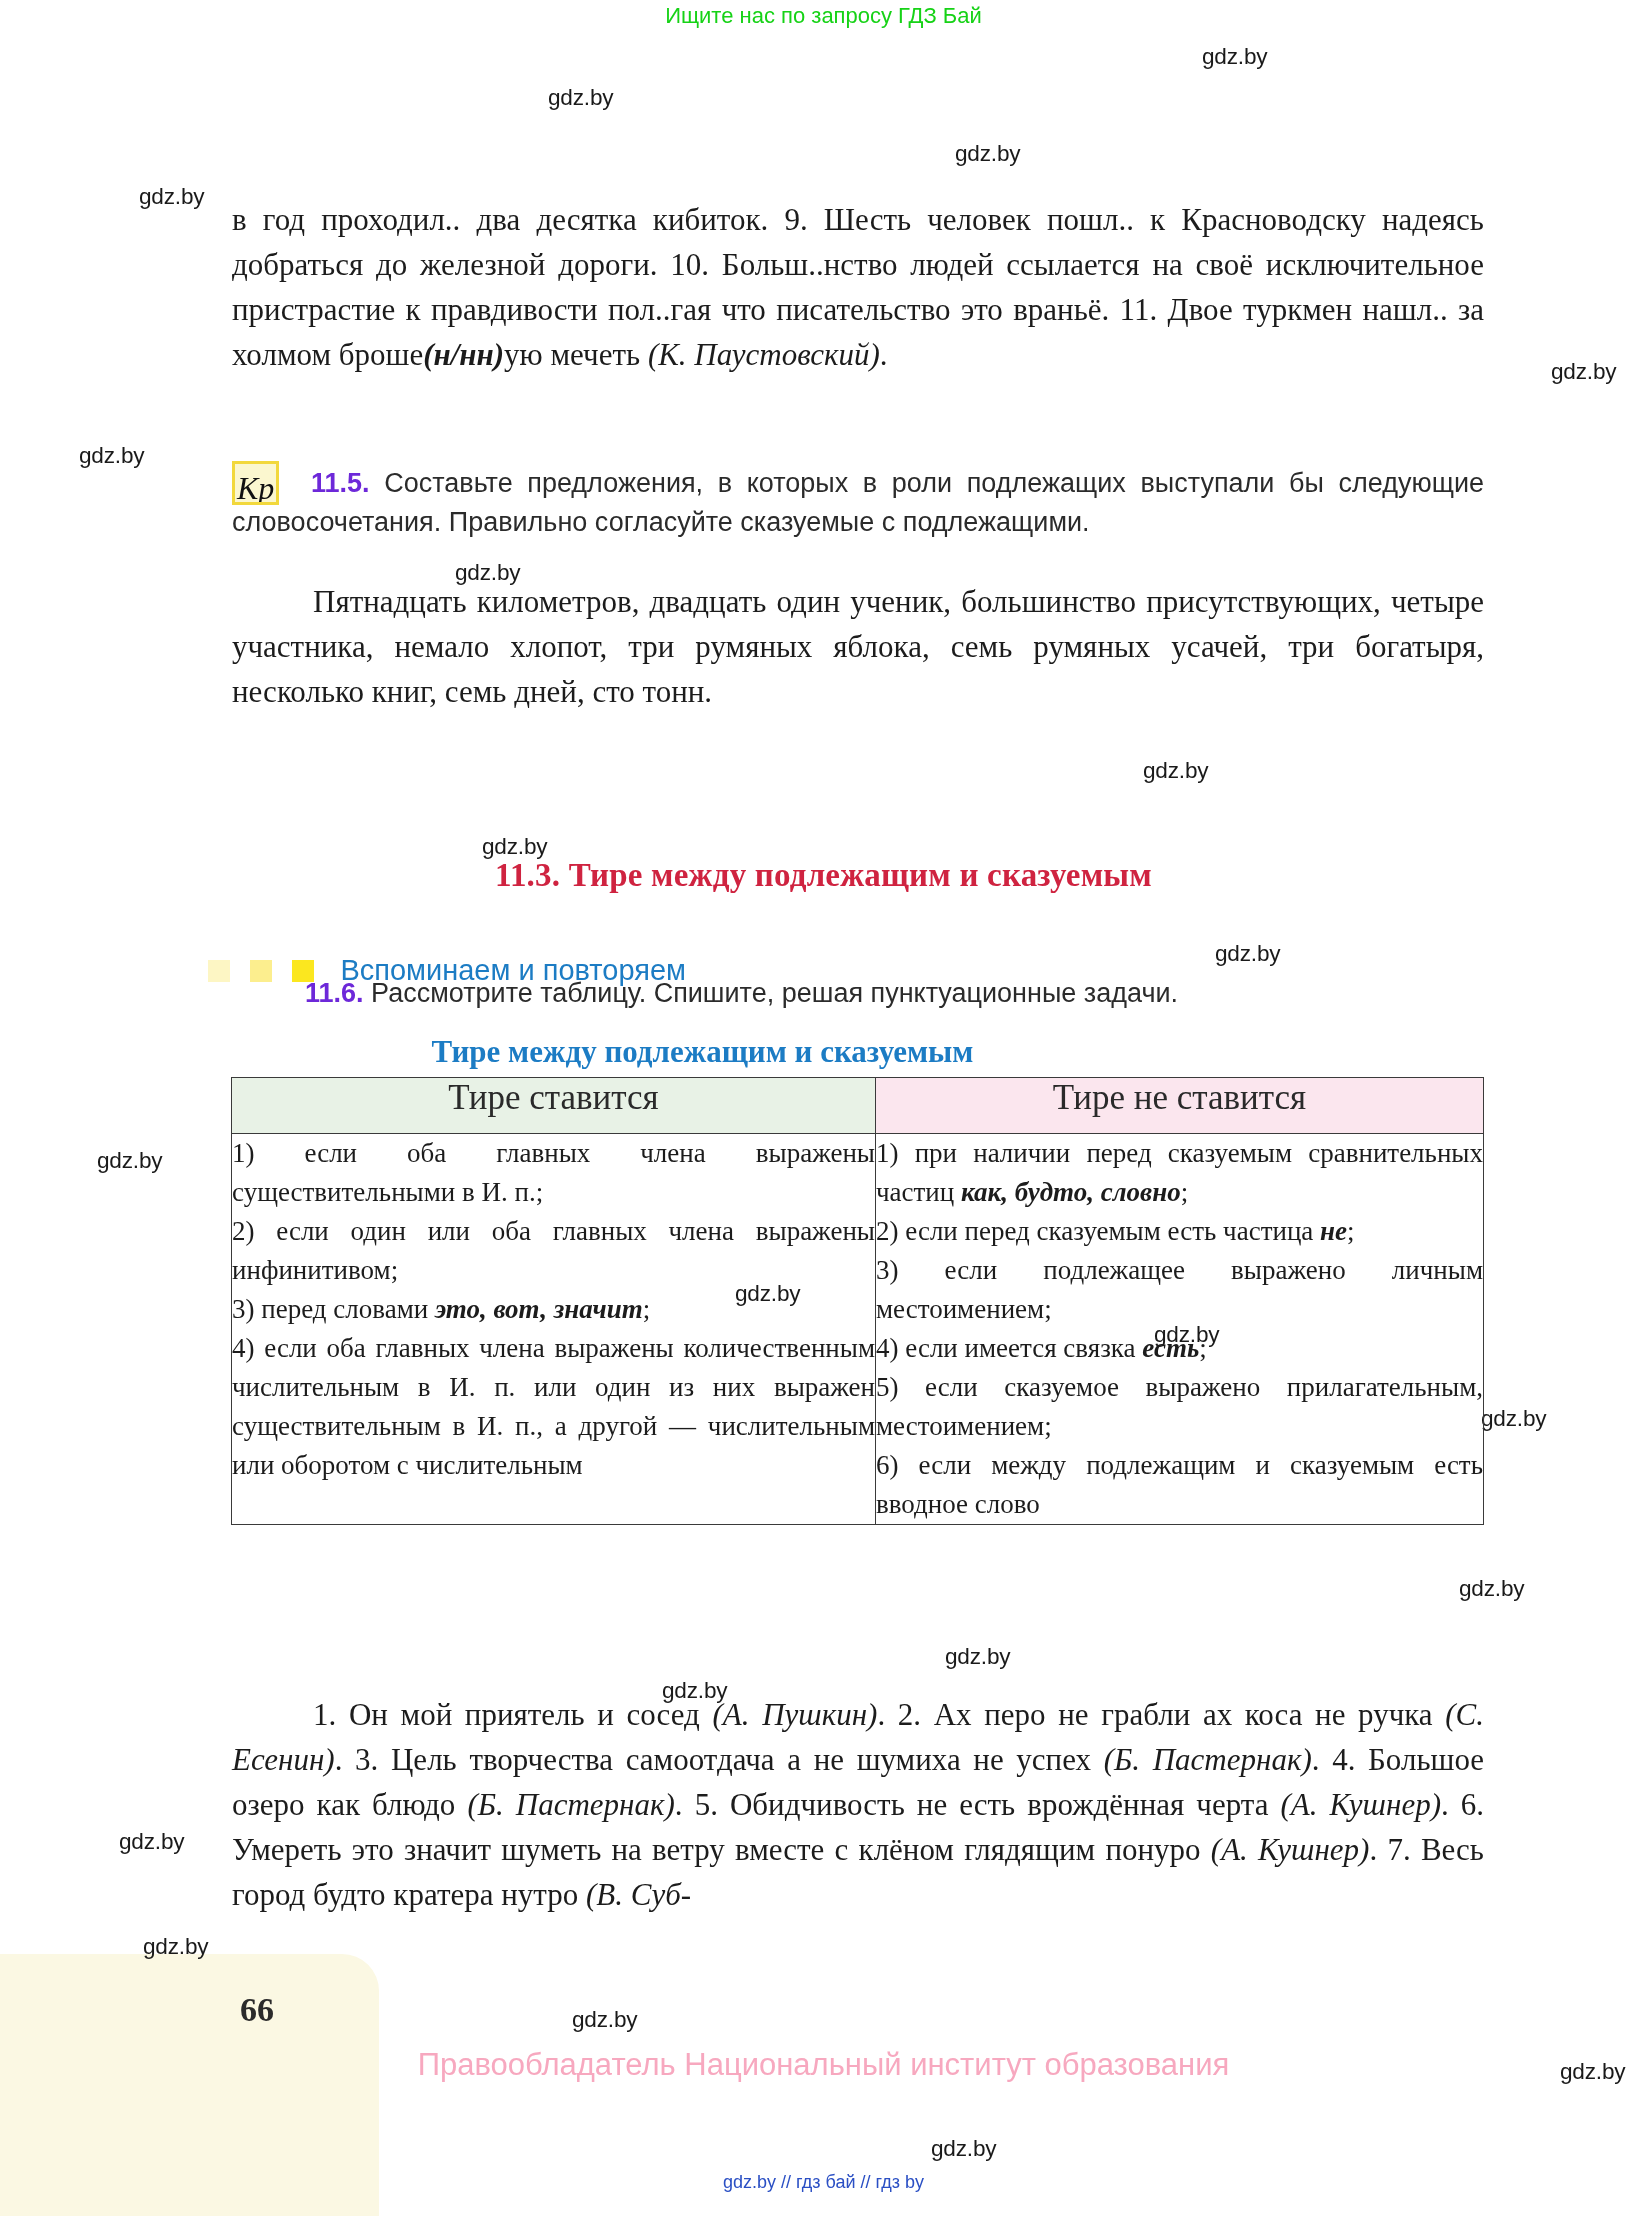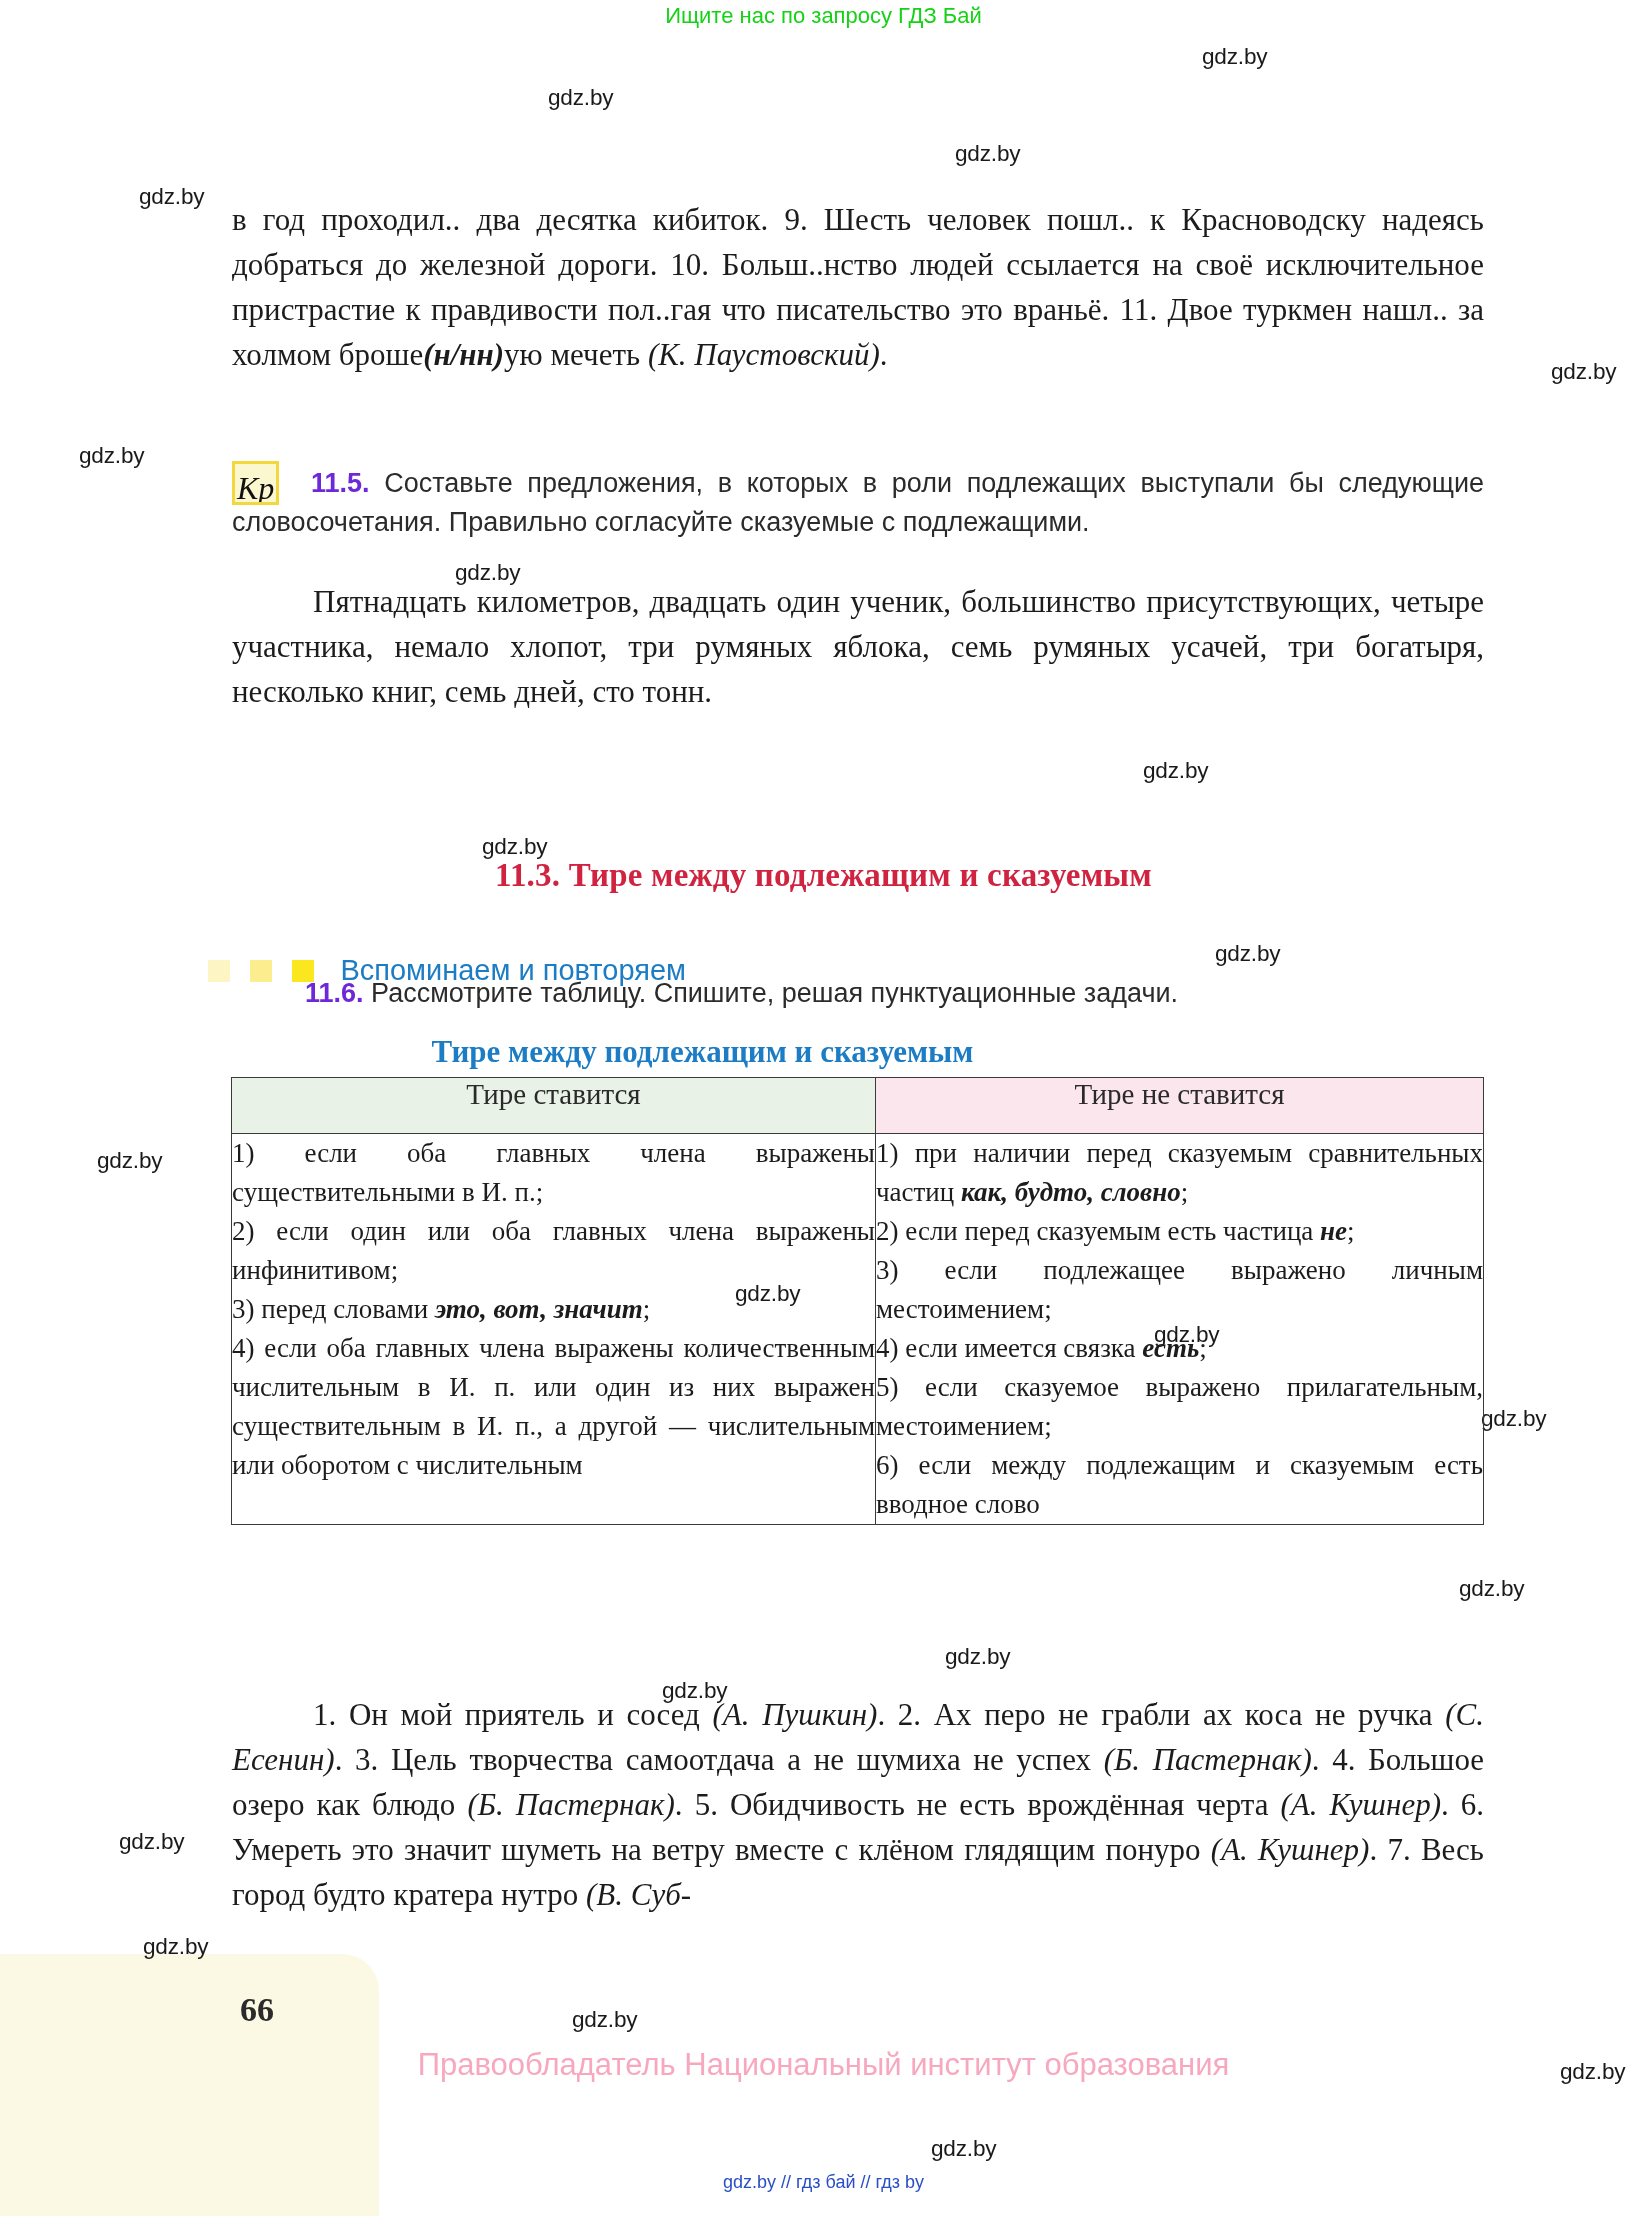--- a/index.html
+++ b/index.html
@@ -158,21 +158,21 @@
     table-layout: fixed;
   }
   table.rules td {
     border: 1.6px solid #3a3a3a;
     vertical-align: top;
     padding: 0;
   }
   td.th-left, td.th-right {
     text-align: center;
     font-family: "Liberation Serif", serif;
-    font-size: 29px;
+    font-size: 35px;
     color: #2a2a2a;
     height: 55px;
     vertical-align: middle;
     padding: 3.2px 6.4px;
   }
   td.th-left { background: #e8f2e6; width: 643px; }
   td.th-right { background: #fbe6ee; }
   td.cell {
     font-family: "Liberation Serif", serif;
     font-size: 27px;

